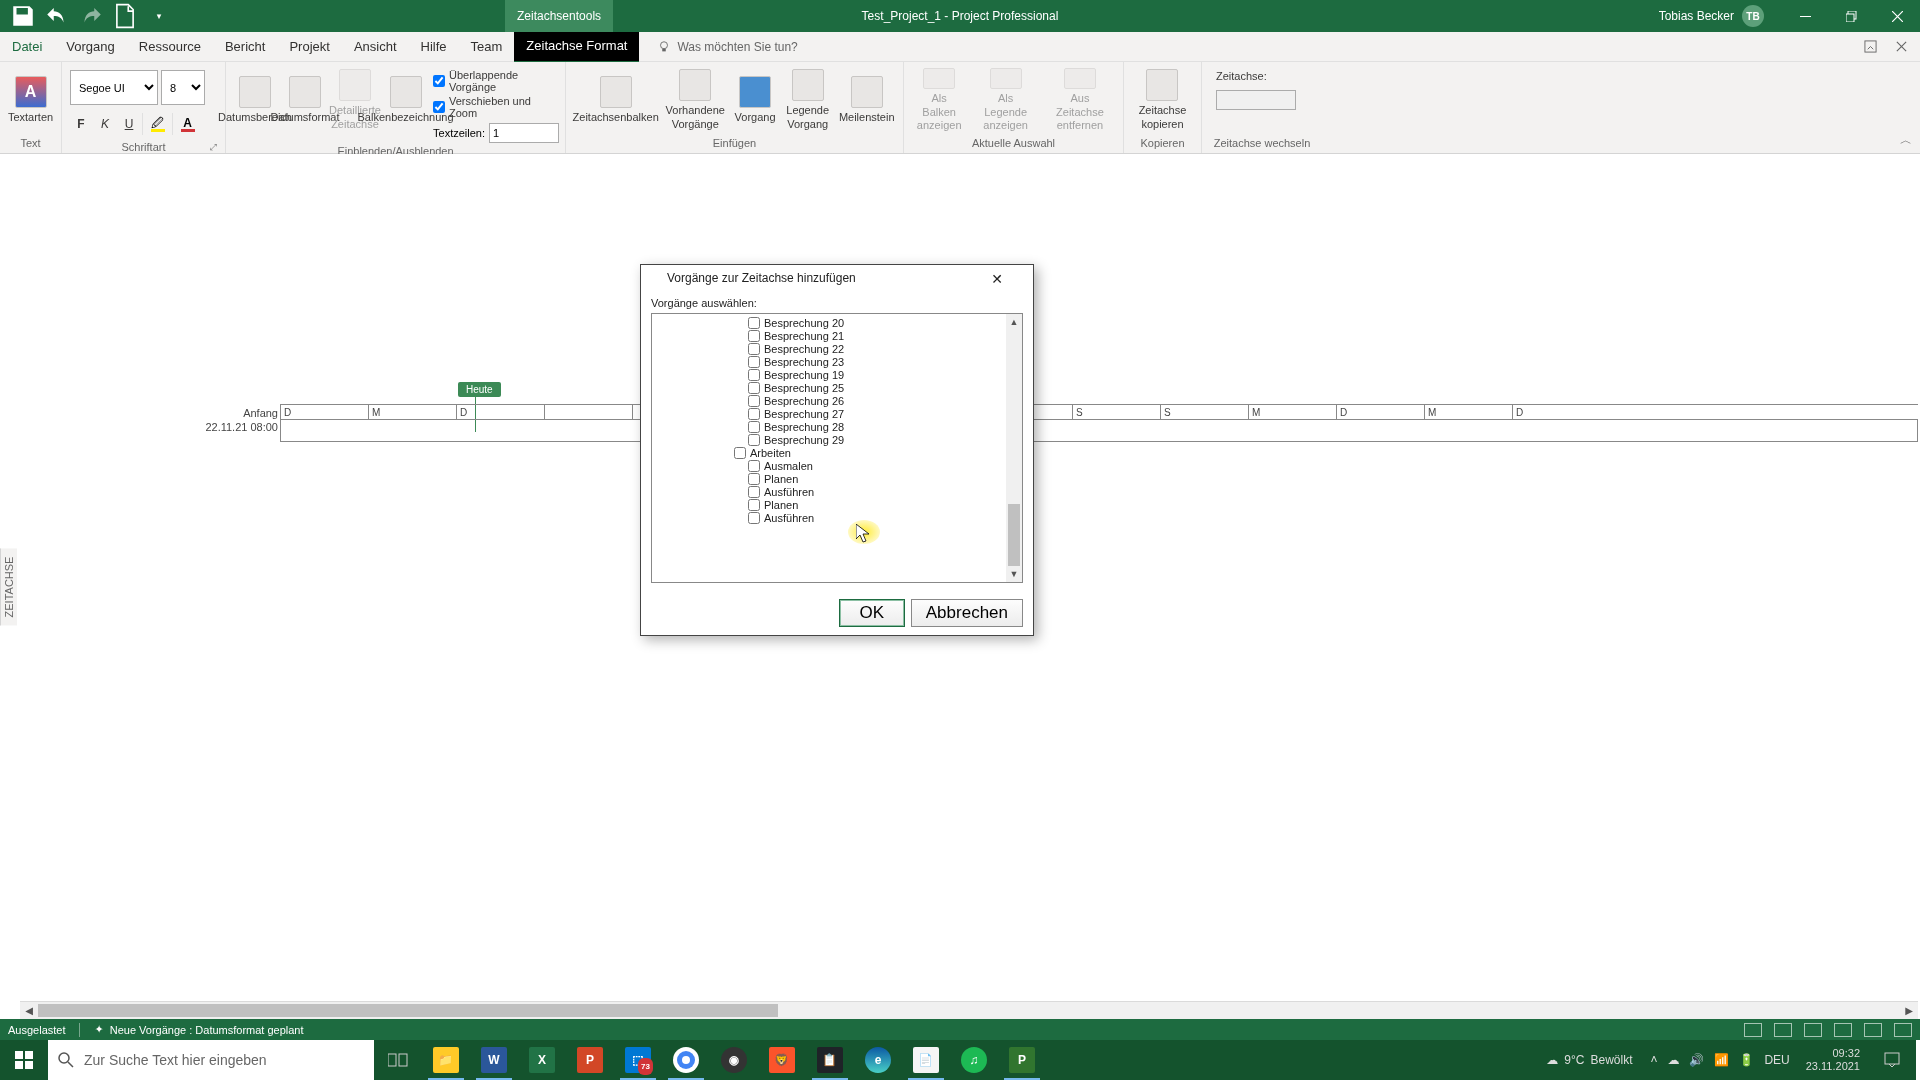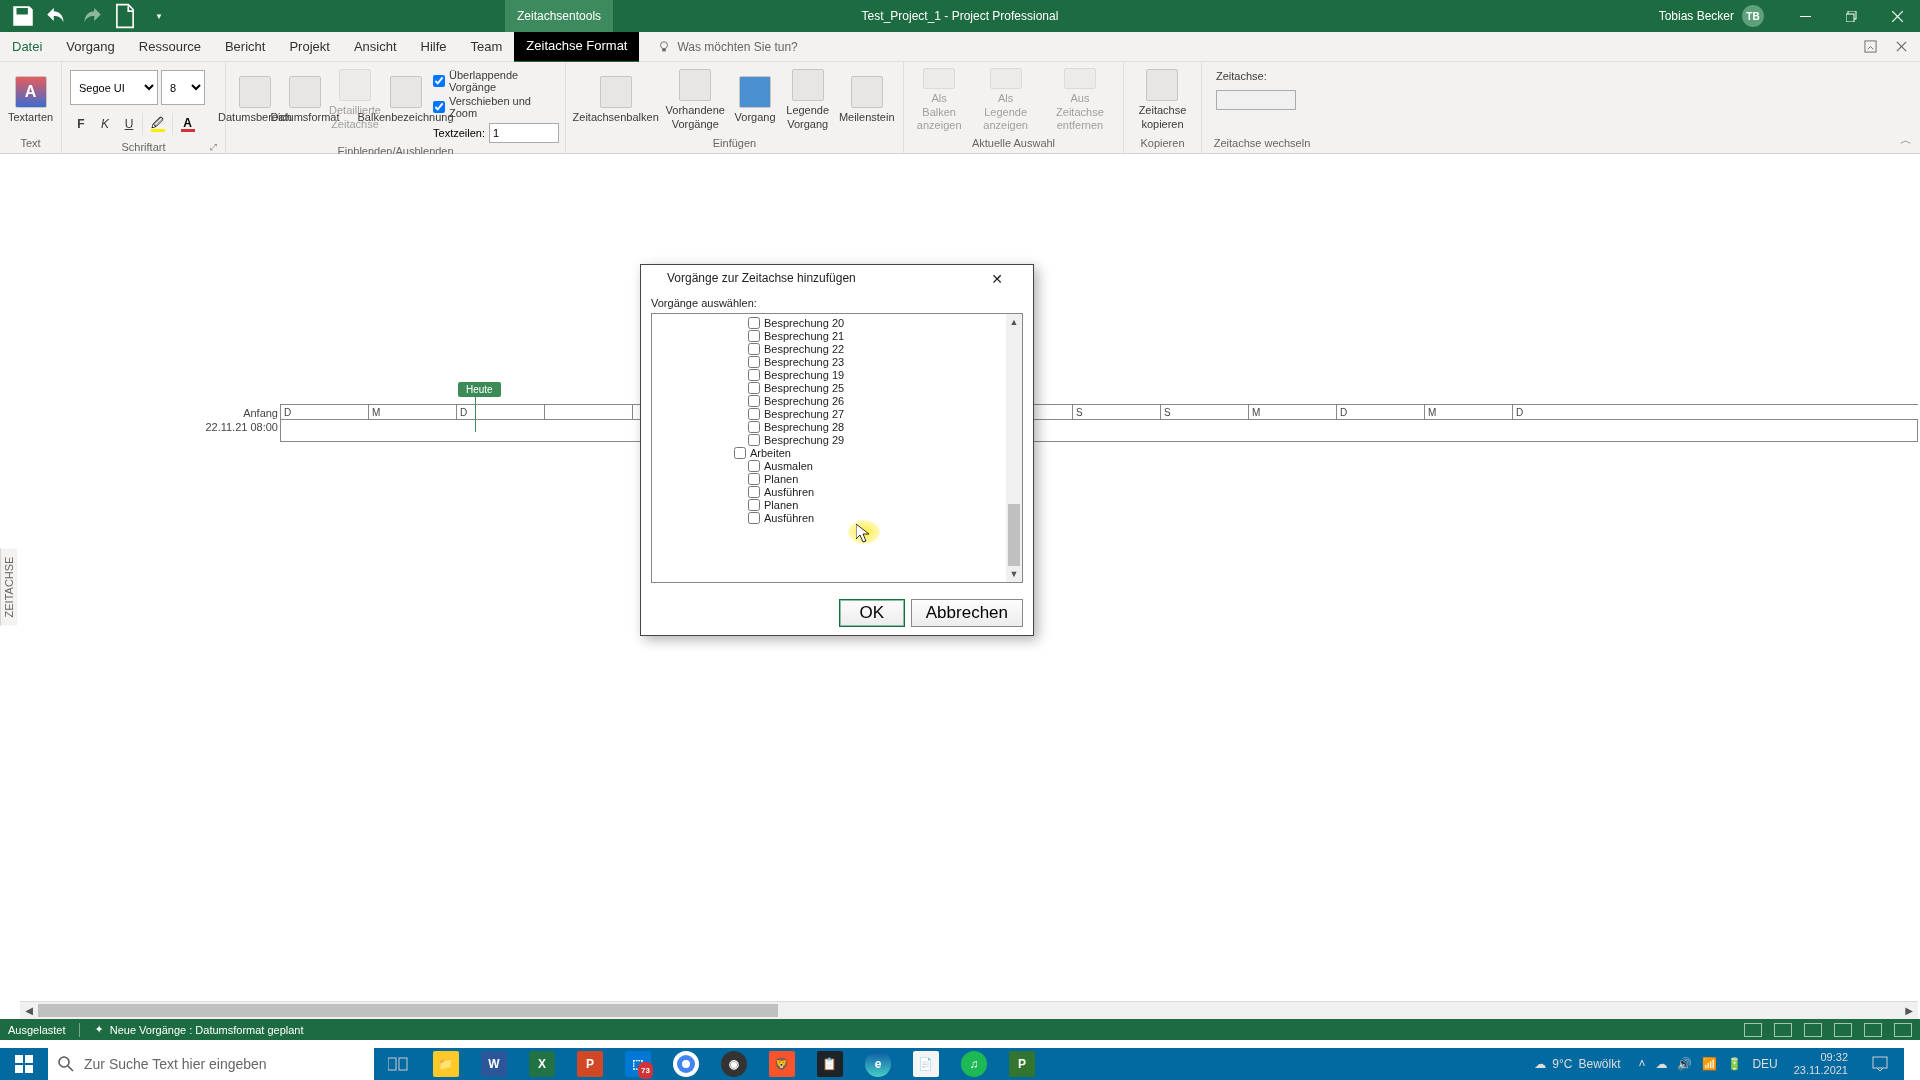--- a/index.html
+++ b/index.html
@@ -96,21 +96,21 @@
 .cursor-spot { position: absolute; left: 848px; top: 520px; width: 32px; height: 24px; border-radius: 50%; background: radial-gradient(rgba(255,230,0,0.8), rgba(255,230,0,0)); z-index: 101; pointer-events: none; }
 .cursor-arrow { position: absolute; left: 856px; top: 524px; z-index: 102; pointer-events: none; }
 
 
 .statusbar { height: 21px; background: #1d6b40; color: #fff; display: flex; align-items: center; font-size: 11px; padding: 0 8px; }
 .statusbar .status-sep { margin: 0 14px; width: 1px; height: 14px; background: rgba(255,255,255,0.4); }
 .statusbar .status-icons { margin-left: auto; display: flex; gap: 12px; align-items: center; }
 .status-icon-box { width: 18px; height: 14px; border: 1px solid rgba(255,255,255,0.6); }
 
 
-.taskbar { height: 32px; background: #0369a1; display: flex; align-items: center; color: #fff; position: absolute; bottom: 0; left: 0; right: 16px; }
+.taskbar { height: 40px; background: #14532d; display: flex; align-items: center; color: #fff; position: absolute; bottom: 0; left: 0; right: 4px; }
 .taskbar .start-btn { width: 48px; height: 40px; display: flex; align-items: center; justify-content: center; }
 .taskbar .search-box { display: flex; align-items: center; background: #fff; height: 40px; width: 326px; padding: 0 10px; gap: 10px; color: #666; font-size: 14px; }
 .taskbar .task-icon { width: 48px; height: 40px; display: flex; align-items: center; justify-content: center; position: relative; }
 .taskbar .task-icon.active::after { content: ""; position: absolute; bottom: 0; left: 6px; right: 6px; height: 2px; background: #76b9ed; }
 .taskbar .app-icon { width: 26px; height: 26px; border-radius: 2px; display: flex; align-items: center; justify-content: center; font-size: 12px; font-weight: bold; color: #fff; }
 .taskbar .tray { margin-left: auto; display: flex; align-items: center; height: 40px; }
 .taskbar .weather { display: flex; align-items: center; gap: 6px; font-size: 12px; color: #ddd; padding: 0 10px; }
 .taskbar .tray-icons { display: flex; align-items: center; gap: 10px; padding: 0 8px; font-size: 12px; color: #ddd; }
 .taskbar .clock { text-align: right; font-size: 11px; line-height: 1.2; padding: 0 8px; color: #ddd; }
 .taskbar .notif { width: 48px; height: 40px; display: flex; align-items: center; justify-content: center; }

